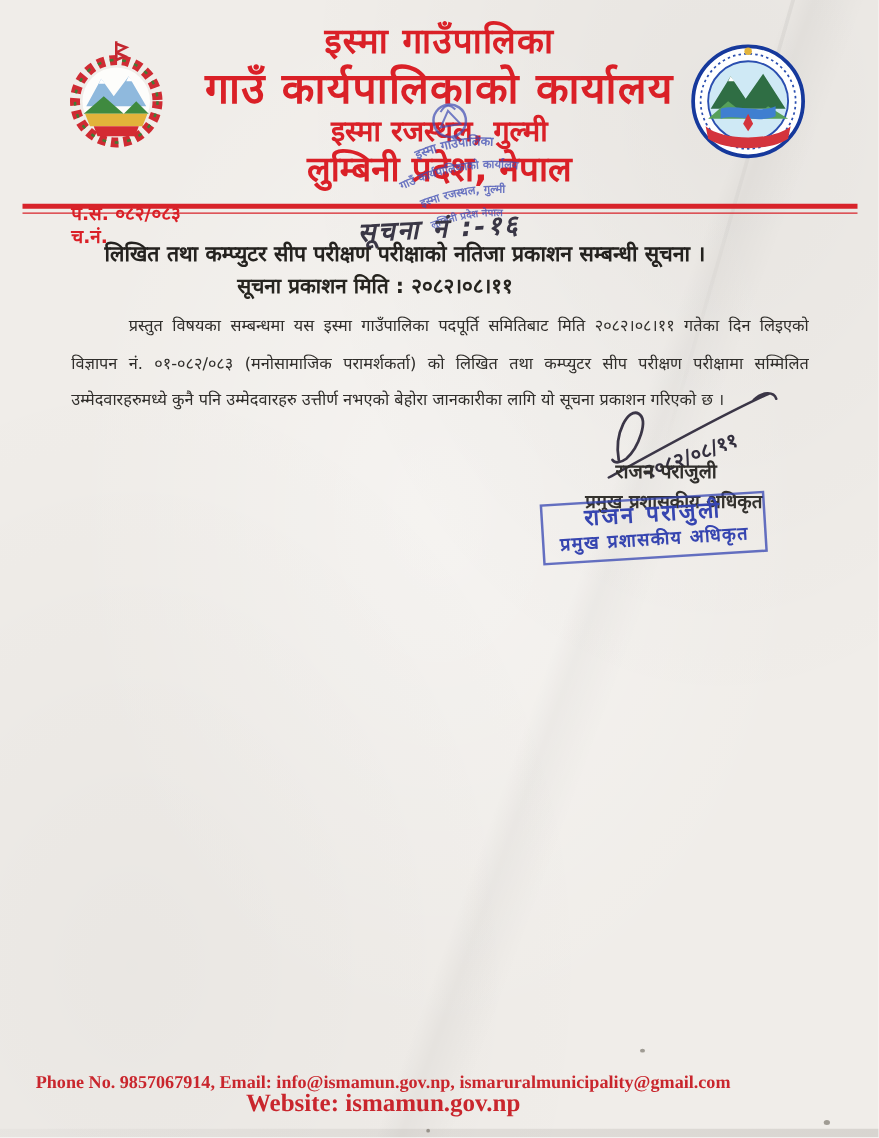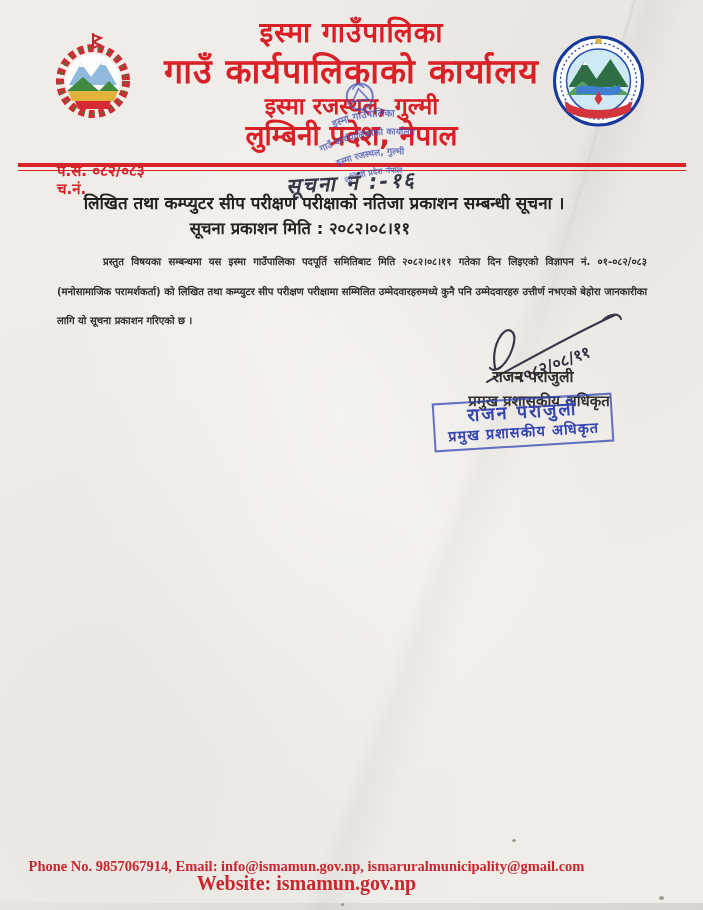--- a/index.html
+++ b/index.html
@@ -52,22 +52,22 @@
     transform:rotate(-3deg); letter-spacing:2px; font-style:italic;
   }
   .subject-line { position:absolute; top:191px; left:0; width:648px; text-align:center;
                   font-size:17px; font-weight:bold; color:#24221f; }
   .pubdate-line { position:absolute; top:216px; left:0; width:569px; text-align:center;
                   font-size:16.5px; font-weight:bold; color:#26241f;padding-left:31px; }
 
   
   .body-par {
     position:absolute; left:57px; top:247px; width:590px;
-    font-size:10px; line-height:29.5px; color:#302e2b;
-    text-align:justify; text-indent:46px; font-weight:700;
+    font-size:13px; line-height:29.5px; color:#302e2b;
+    text-align:justify; text-indent:46px; font-weight:400;
   }
 
   
   .sig-svg { position:absolute; left:477px; top:306px; width:150px; height:82px; }
   .sig-name { position:absolute; left:468px; top:365px; width:130px; text-align:center;
               font-size:15.5px; font-weight:600; color:#312f2c; }
   .sig-desig { position:absolute; left:448px; top:390px; width:182px; text-align:center;
                font-size:15px; font-weight:600; color:#34322e; }
   .stamp-box {
     position:absolute; left:433px; top:398px; width:180px; text-align:center;

